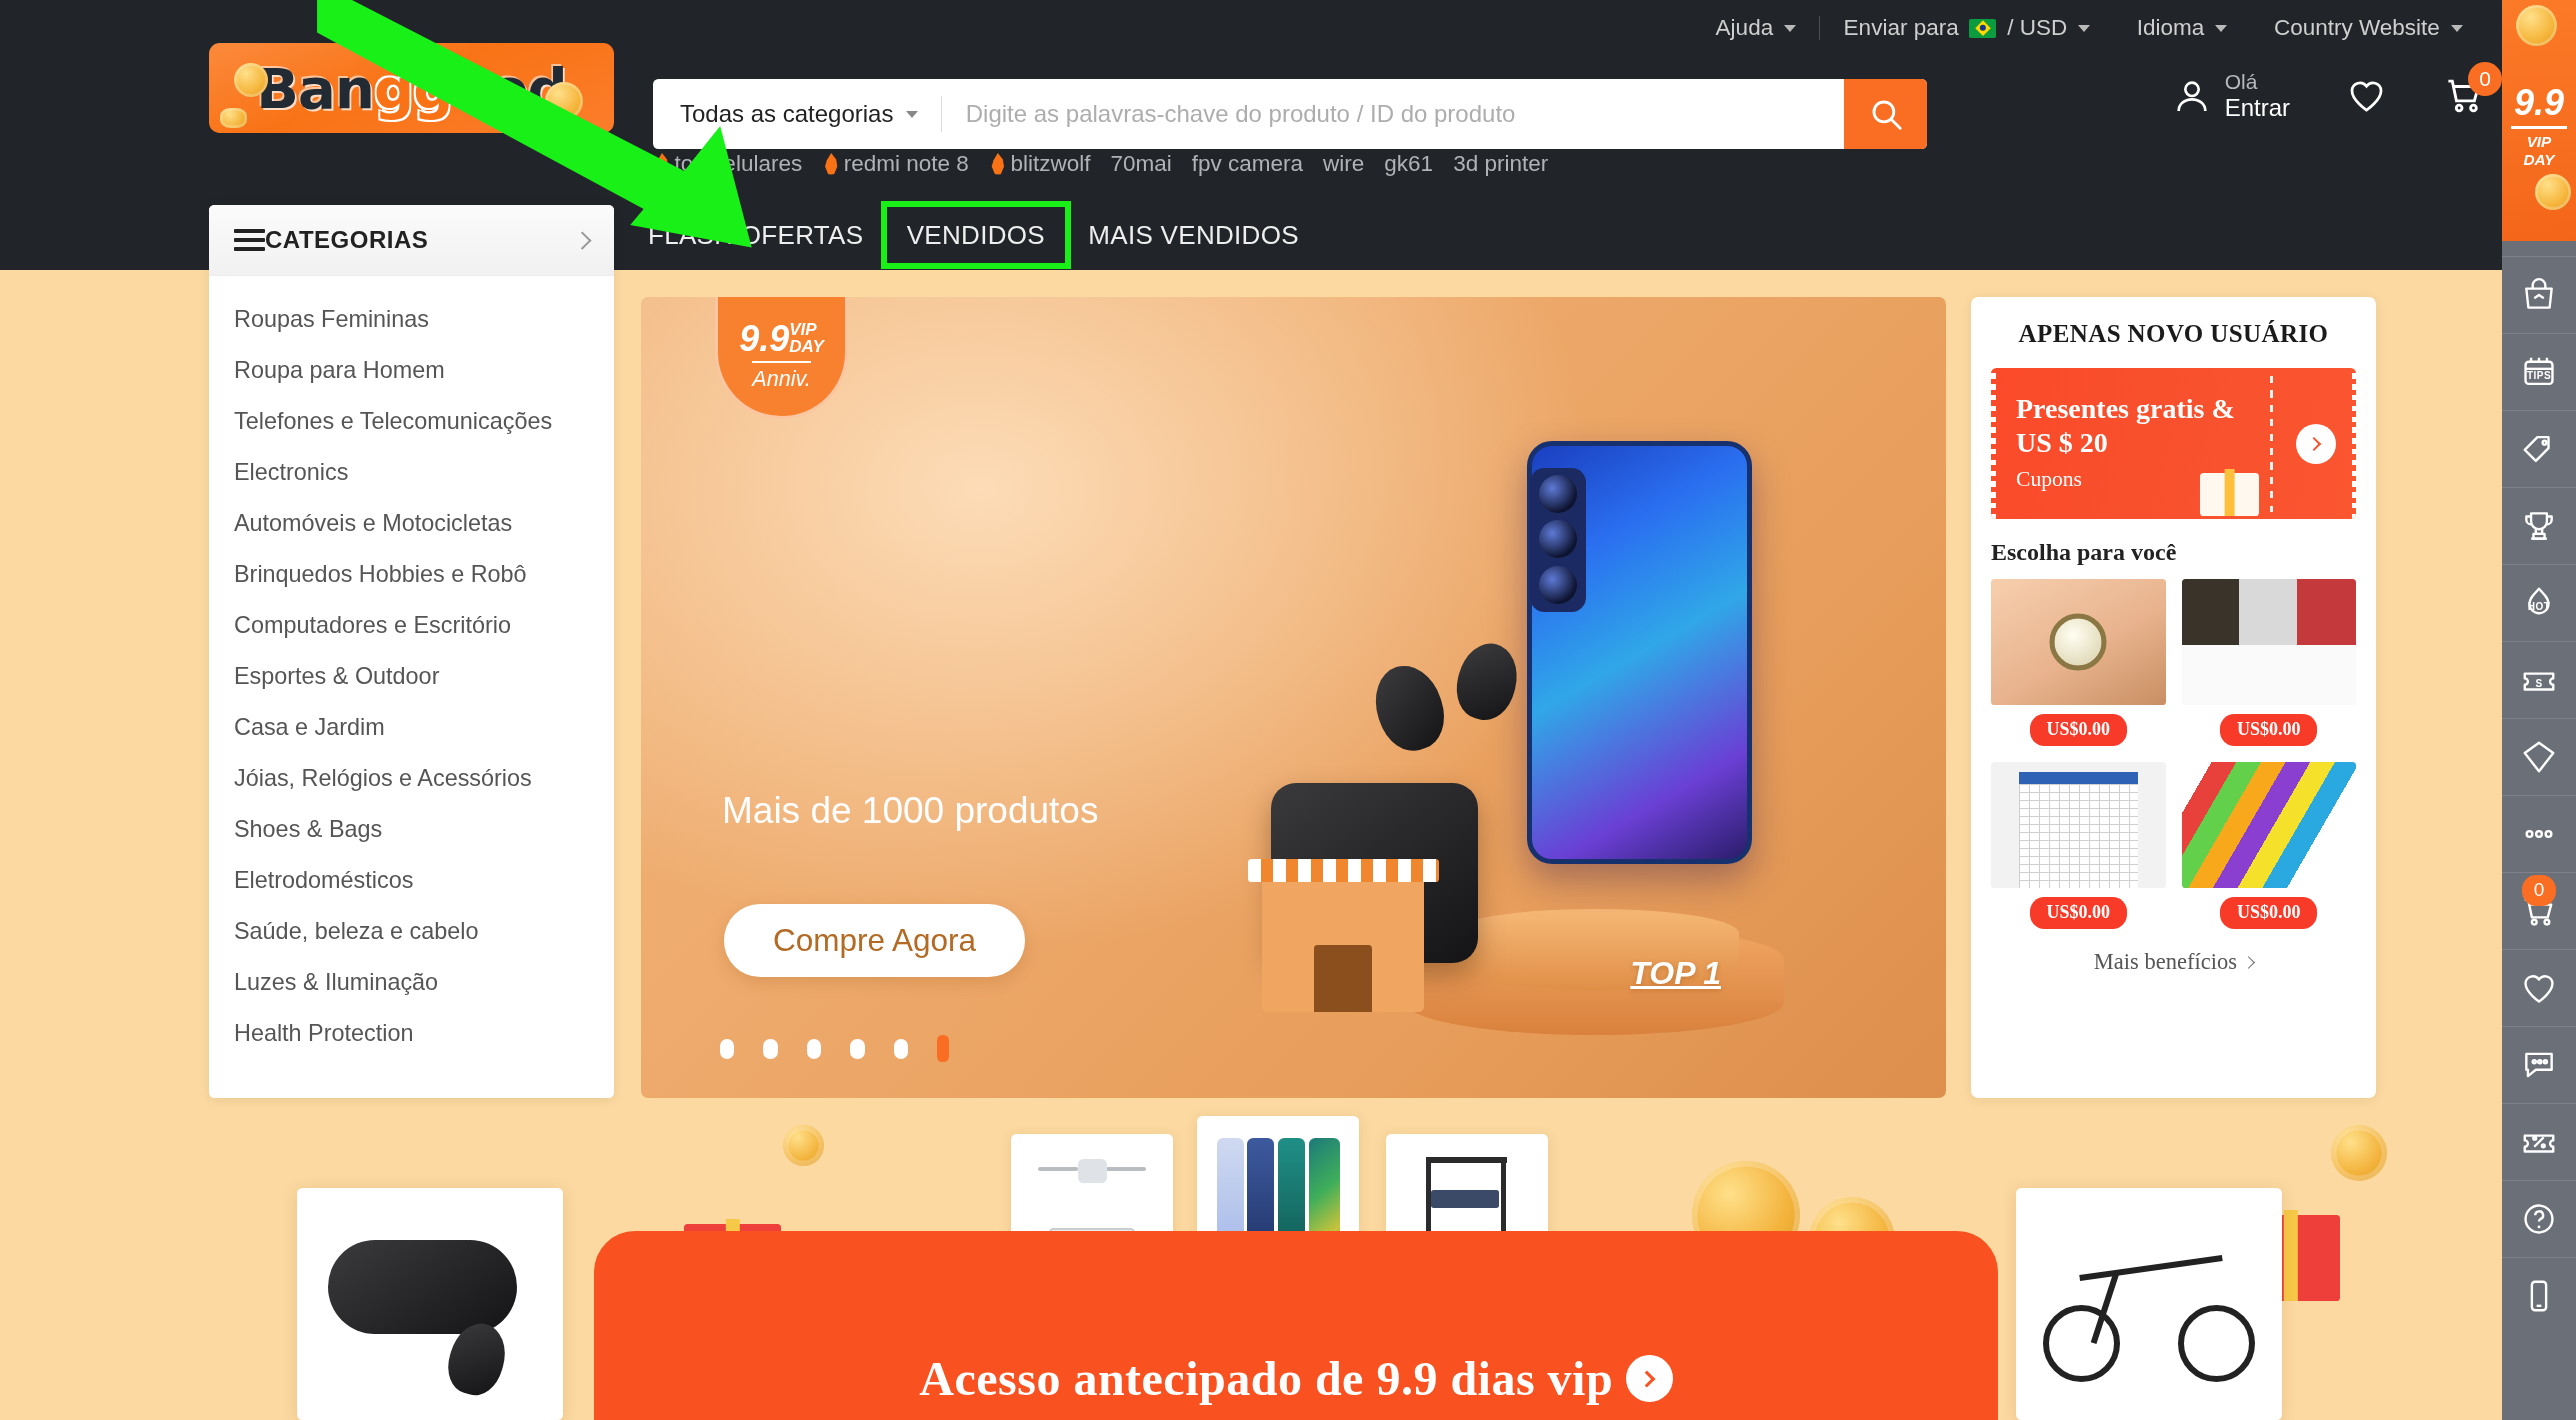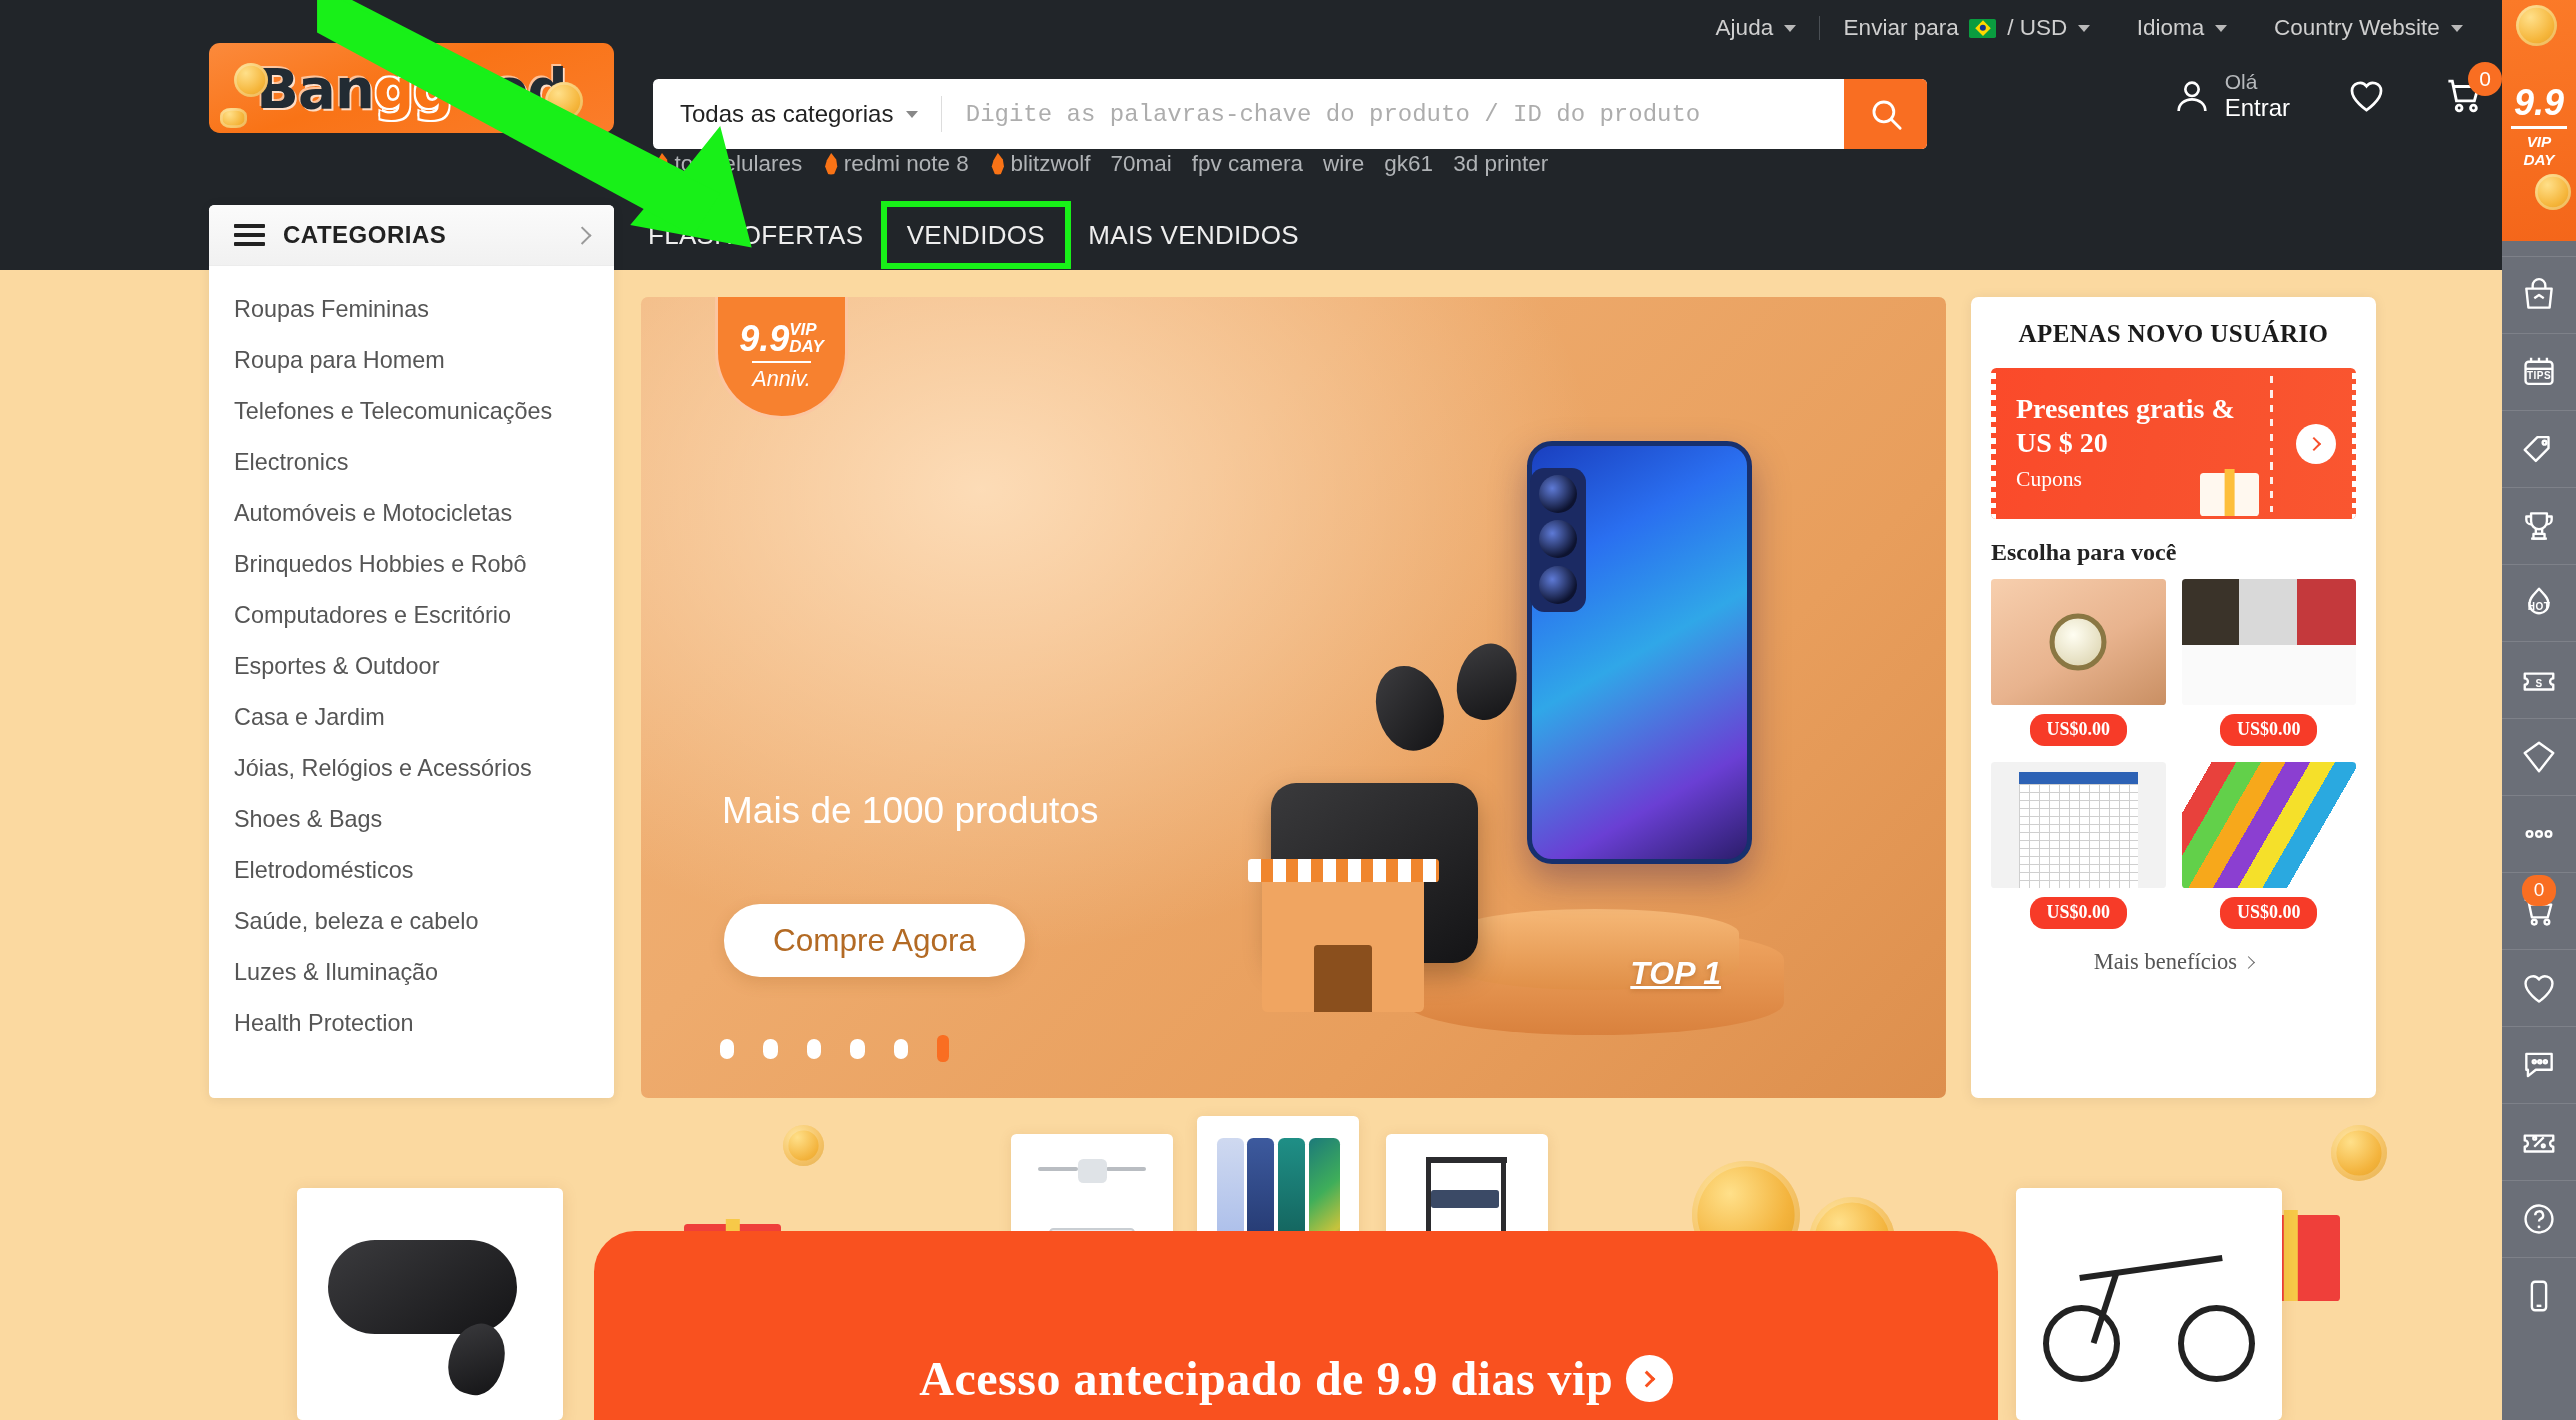--- a/index.html
+++ b/index.html
@@ -84,21 +84,21 @@
   .cat-select {
     display:flex; align-items:center; gap:9px;
     padding: 0 23.4px 0 27px; height:100%;
     font-size: 24px; color:#222; white-space:nowrap; cursor:pointer;
   }
   .cat-select .caret-down { border-top-color:#888; }
   .v-divider { width:0.9px; height:36px; background:#ddd; }
   .search-input {
     flex: 1; height: 100%; border: none; outline: none;
     font-size: 24px; color: #737373; padding: 0 23.4px;
-    font-family: Liberation Mono, monospace;
+    font-family: Liberation Sans, sans-serif;
     background: transparent;
   }
   .search-input::placeholder { color: #adadad; }
   .search-btn {
     width: 83px; height: 70px;
     background: #f96e22; border: none; cursor: pointer;
     border-radius: 0 5.4px 5.4px 0;
     display:flex; align-items:center; justify-content:center;
   }
 
@@ -153,22 +153,22 @@
 
   
   .cat-panel {
     position:absolute; left: 209px; top: 205px;
     width: 405px; height: 893px;
     background:#fff; border-radius: 5.4px;
     box-shadow: 0 1.8px 10.8px rgba(0,0,0,.08);
     z-index: 20; overflow:hidden;
   }
   .cat-header {
-    height: 61px; background: linear-gradient(#fbfbfb,#f1f1f1);
-    display:flex; align-items:center; gap: 18px;
+    height: 71px; background: linear-gradient(#fbfbfb,#f1f1f1);
+    display:flex; align-items:center; 
     padding: 0 25px; cursor:pointer;
     border-bottom: 0.9px solid #ececec;
   }
   .burger { display:flex; flex-direction:column; gap:5.4px; }
   .burger i { display:block; width:31px; height:3.6px; background:#222; border-radius:0.9px; }
   .cat-header-title { font-size:24px; font-weight:bold; color:#222; letter-spacing:0.5px; flex:1; }
   .chev-right {
     width: 12.6px; height: 12.6px;
     border-right: 2.7px solid #9a9a9a; border-top: 2.7px solid #9a9a9a;
     transform: rotate(45deg);

